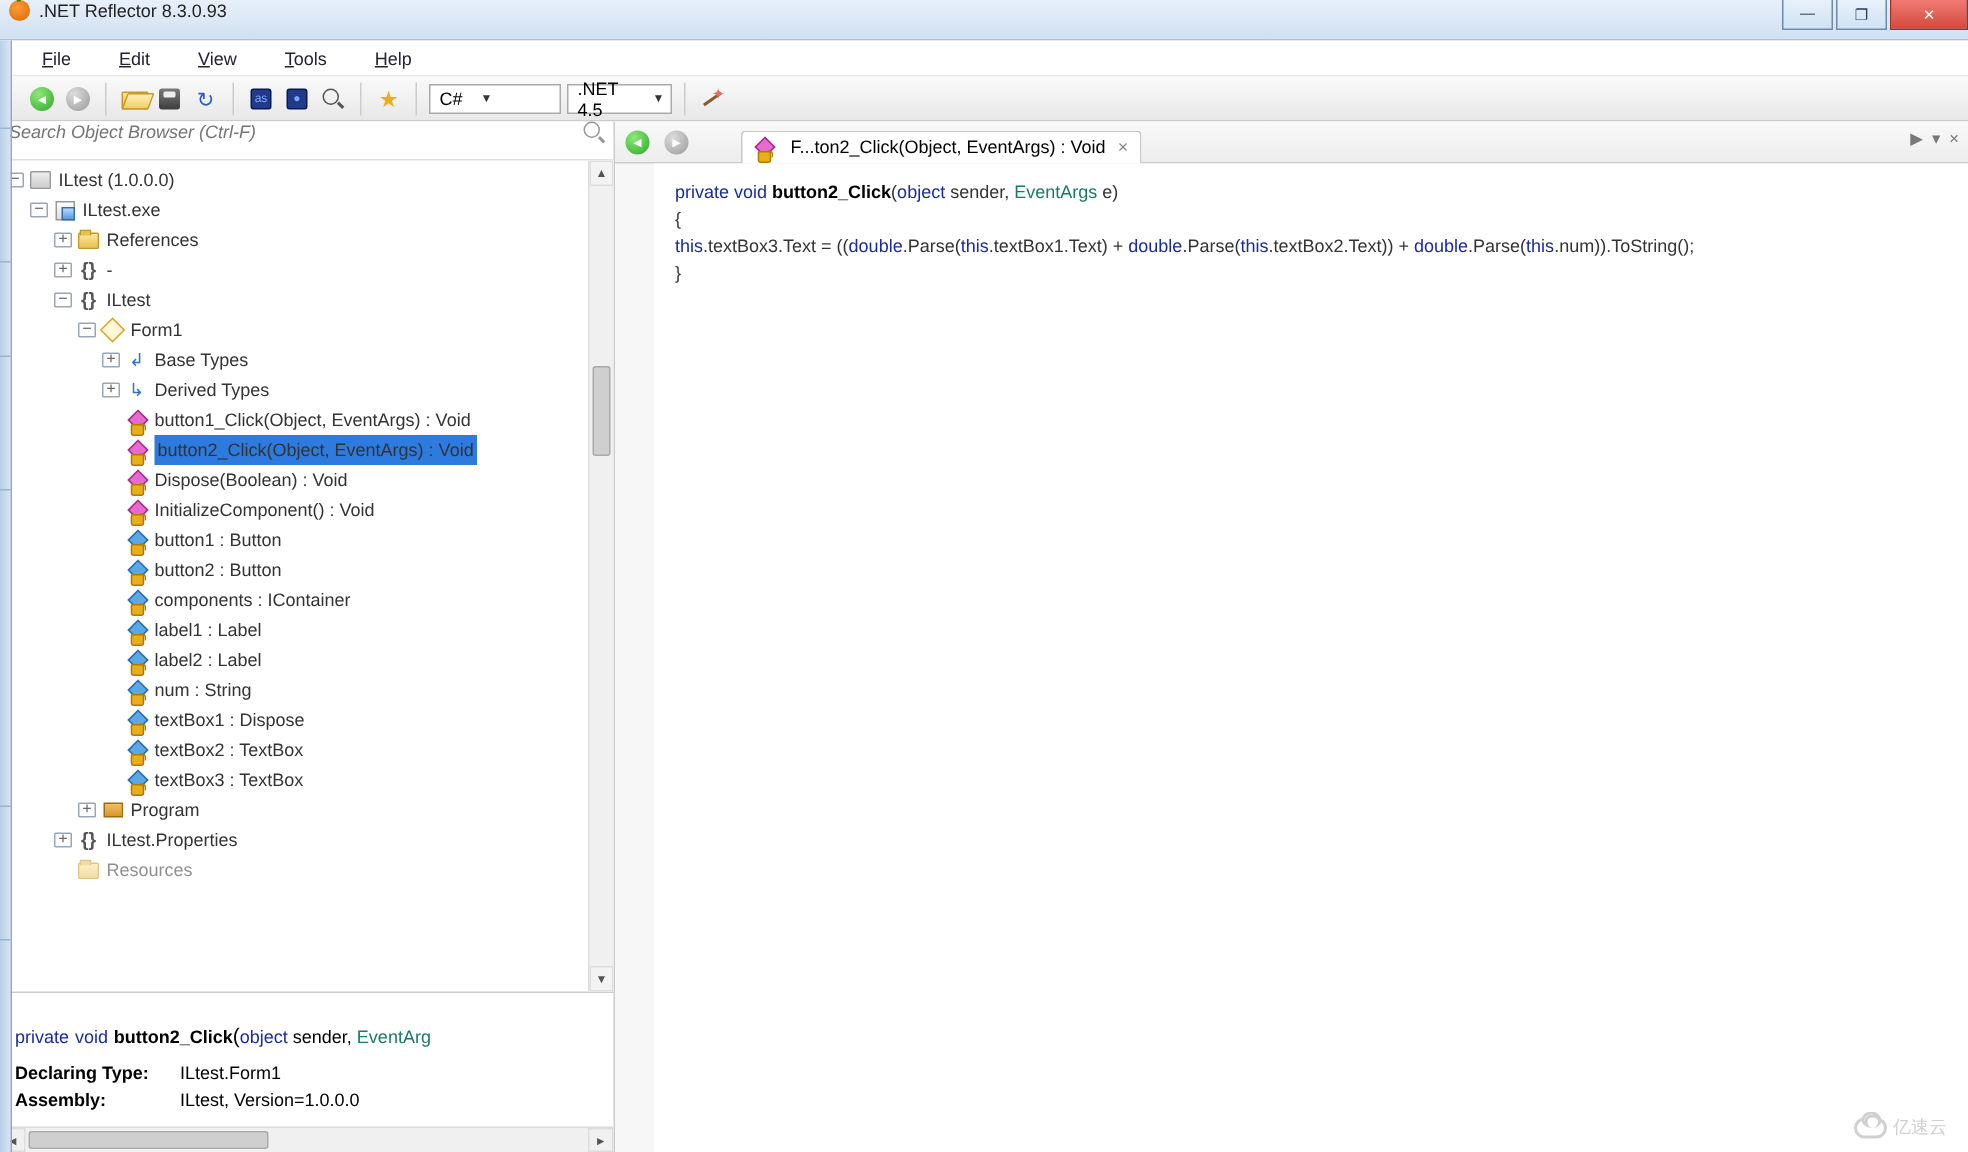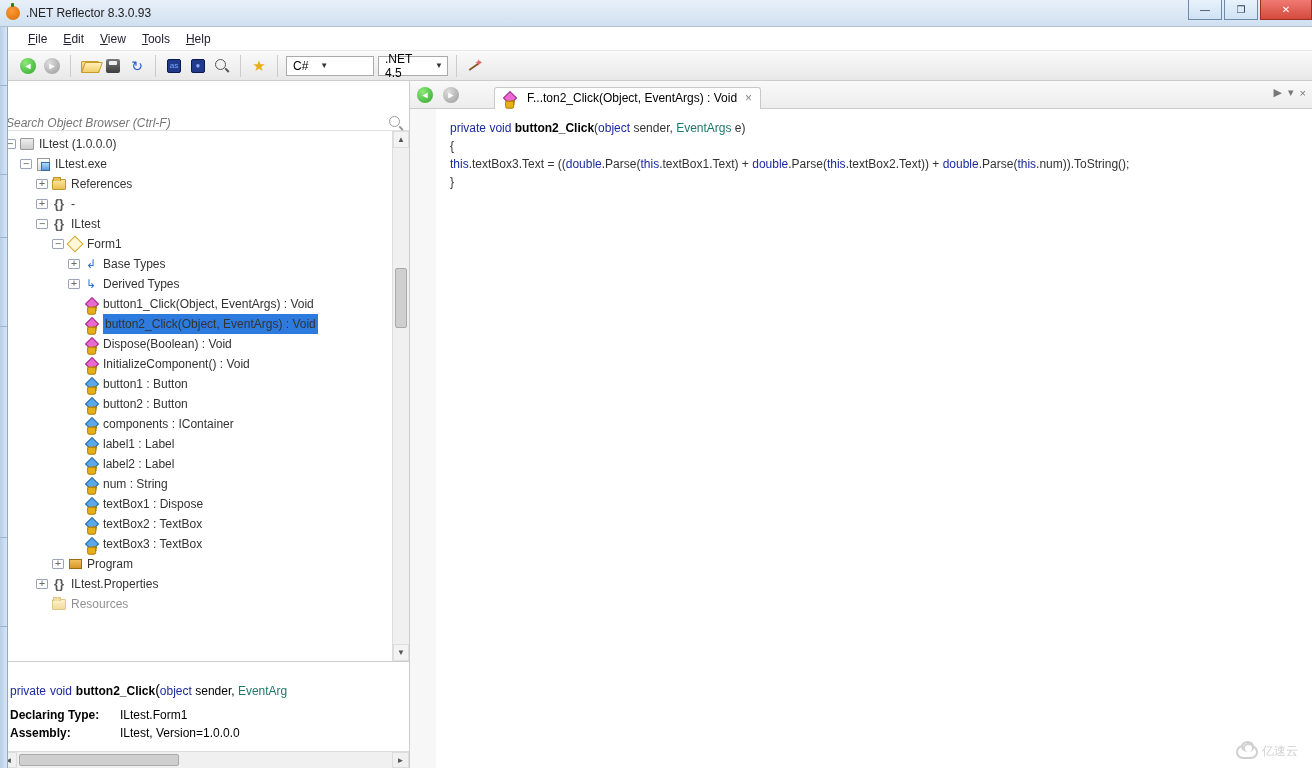--- a/index.html
+++ b/index.html
@@ -1,28 +1,28 @@
 <!DOCTYPE html>
 <html><head>
 <meta charset="utf-8">
 <style>
 * { margin: 0; padding: 0; box-sizing: border-box; font-family: "Microsoft YaHei", "Segoe UI", Tahoma, sans-serif; font-size: 12px; }
 body { background: #f0f0f0; width: 1312px; height: 768px; overflow: hidden; position: relative; }
 
-.titlebar { height: 27px; background: linear-gradient(#e8f0fa, #d0e0f0); border-bottom: 1px solid #b0c0d0; display: flex; align-items: center; padding-left: 6px; }
+.titlebar { height: 27px; background: linear-gradient(#e8f0fa, #d0e0f0); border-bottom: 1px solid #b0c0d0; display: flex; align-items: flex-start; padding-left: 6px; }
 .titlebar .pumpkin { width: 14px; height: 14px; background: radial-gradient(circle at 40% 35%, #ff9a3a, #d66a00); border-radius: 50%; margin-right: 6px; position:relative; }
 .titlebar .pumpkin::before{content:"";position:absolute;top:-3px;left:5px;width:3px;height:4px;background:#3a7a1a;border-radius:1px;}
 .titlebar-text { color: #222; }
 .winbtns { position: absolute; right: 0; top: 0; display: flex; }
 .winbtn { width: 34px; height: 20px; border: 1px solid #6d8aa8; border-top:none; display:flex; align-items:center; justify-content:center; font-size:10px; background: linear-gradient(#e8f2fb,#cfe2f4); color:#2b3d53; margin-right:2px; }
 .winbtn.close { width:52px; background: linear-gradient(#f07a73,#d44a3c); color:#fff; border-color:#9a2e23; margin-right:0;}
 .winbtn.max { }
 .winbtn.min { }
 
-.menubar { height: 24px; background: #fff; border-bottom: 1px solid #e8e8e8; display: flex; align-items: center; padding-left: 20px; gap: 0;}
+.menubar { height: 24px; background: #fff; border-bottom: 1px solid #e8e8e8; display: flex; align-items: center; padding-left: 20px; gap: 16px;}
 .menuitem { padding: 3px 8px; color: #223; cursor:pointer;}
 .menuitem .ul { text-decoration: underline; }
 
 .toolbar { height: 30px; background: linear-gradient(#fafafa,#e8e8e8); border-bottom: 1px solid #ccc; display:flex; align-items:center; padding-left: 18px; gap:4px; }
 .toolbar .sep { width:1px; height:22px; background:#ccc; margin:0 4px; }
 .tbtn { width:20px; height:20px; display:flex; align-items:center; justify-content:center; border-radius:3px; }
 .circ-green { width:16px; height:16px; border-radius:50%; background:radial-gradient(circle at 35% 30%,#8de87a,#2ea82a); display:flex; align-items:center; justify-content:center; color:#fff; font-size:9px;}
 .circ-gray { width:16px; height:16px; border-radius:50%; background:radial-gradient(circle at 35% 30%,#ddd,#999); display:flex; align-items:center; justify-content:center; color:#fff; font-size:9px;}
 .folder-open { width:16px; height:14px; position:relative;}
 .folder-open::before{content:"";position:absolute;bottom:0;left:0;width:16px;height:10px;background:linear-gradient(#ffe28a,#e6b744);border:1px solid #c89a2a;border-radius:1px;}
@@ -38,21 +38,21 @@
 .wand{ width:14px; height:14px; position:relative;}
 .wand::before{content:"";position:absolute;top:6px;left:0;width:14px;height:2px;background:#8a5a2a;transform:rotate(-35deg);}
 .wand::after{content:"✦";position:absolute;top:-2px;right:-1px;color:#e86a6a;font-size:10px;}
 .dropdown { height:20px; border:1px solid #aaa; background:#fff; display:flex; align-items:center; padding:0 4px 0 6px; gap:12px; }
 .dropdown .dd-arrow { font-size:8px; color:#333; }
 
 .body-row { display:flex; height: calc(100% - 27px - 24px - 30px); position:relative; }
 
 .left-panel { width: 410px; display:flex; flex-direction:column; border-right:1px solid #ccc; background:#fff; }
 
-.search-row { height:26px; border-bottom:1px solid #e0e0e0; display:flex; align-items:flex-end; padding:0 6px;margin-top:24px; }
+.search-row { height:26px; border-bottom:1px solid #e0e0e0; display:flex; align-items:flex-start; padding:0 6px; }
 .search-input { flex:1; border:none; outline:none; color:#888; font-style:italic; font-size:12px;}
 .search-row .mag { opacity:.6; }
 
 .tree { flex:1; overflow:hidden; position:relative; padding:3px 0 0 4px; line-height:20px; }
 .tree-scroll { overflow:hidden; height:100%; }
 .node { display:flex; align-items:center; white-space:nowrap; cursor:pointer; padding-right:6px;}
 .exp { width:12px; text-align:center; color:#6a6a6a; font-family:monospace; font-size:10px; border:1px solid #9aa6b8; background:#fff; height:10px; line-height:8px; margin-right:3px; border-radius:1px;}
 .exp.blank{ border:none; background:transparent; }
 .nicon { width:16px; height:16px; margin-right:4px; display:flex; align-items:center; justify-content:center; flex:none;}
 .ind { display:inline-block; }

